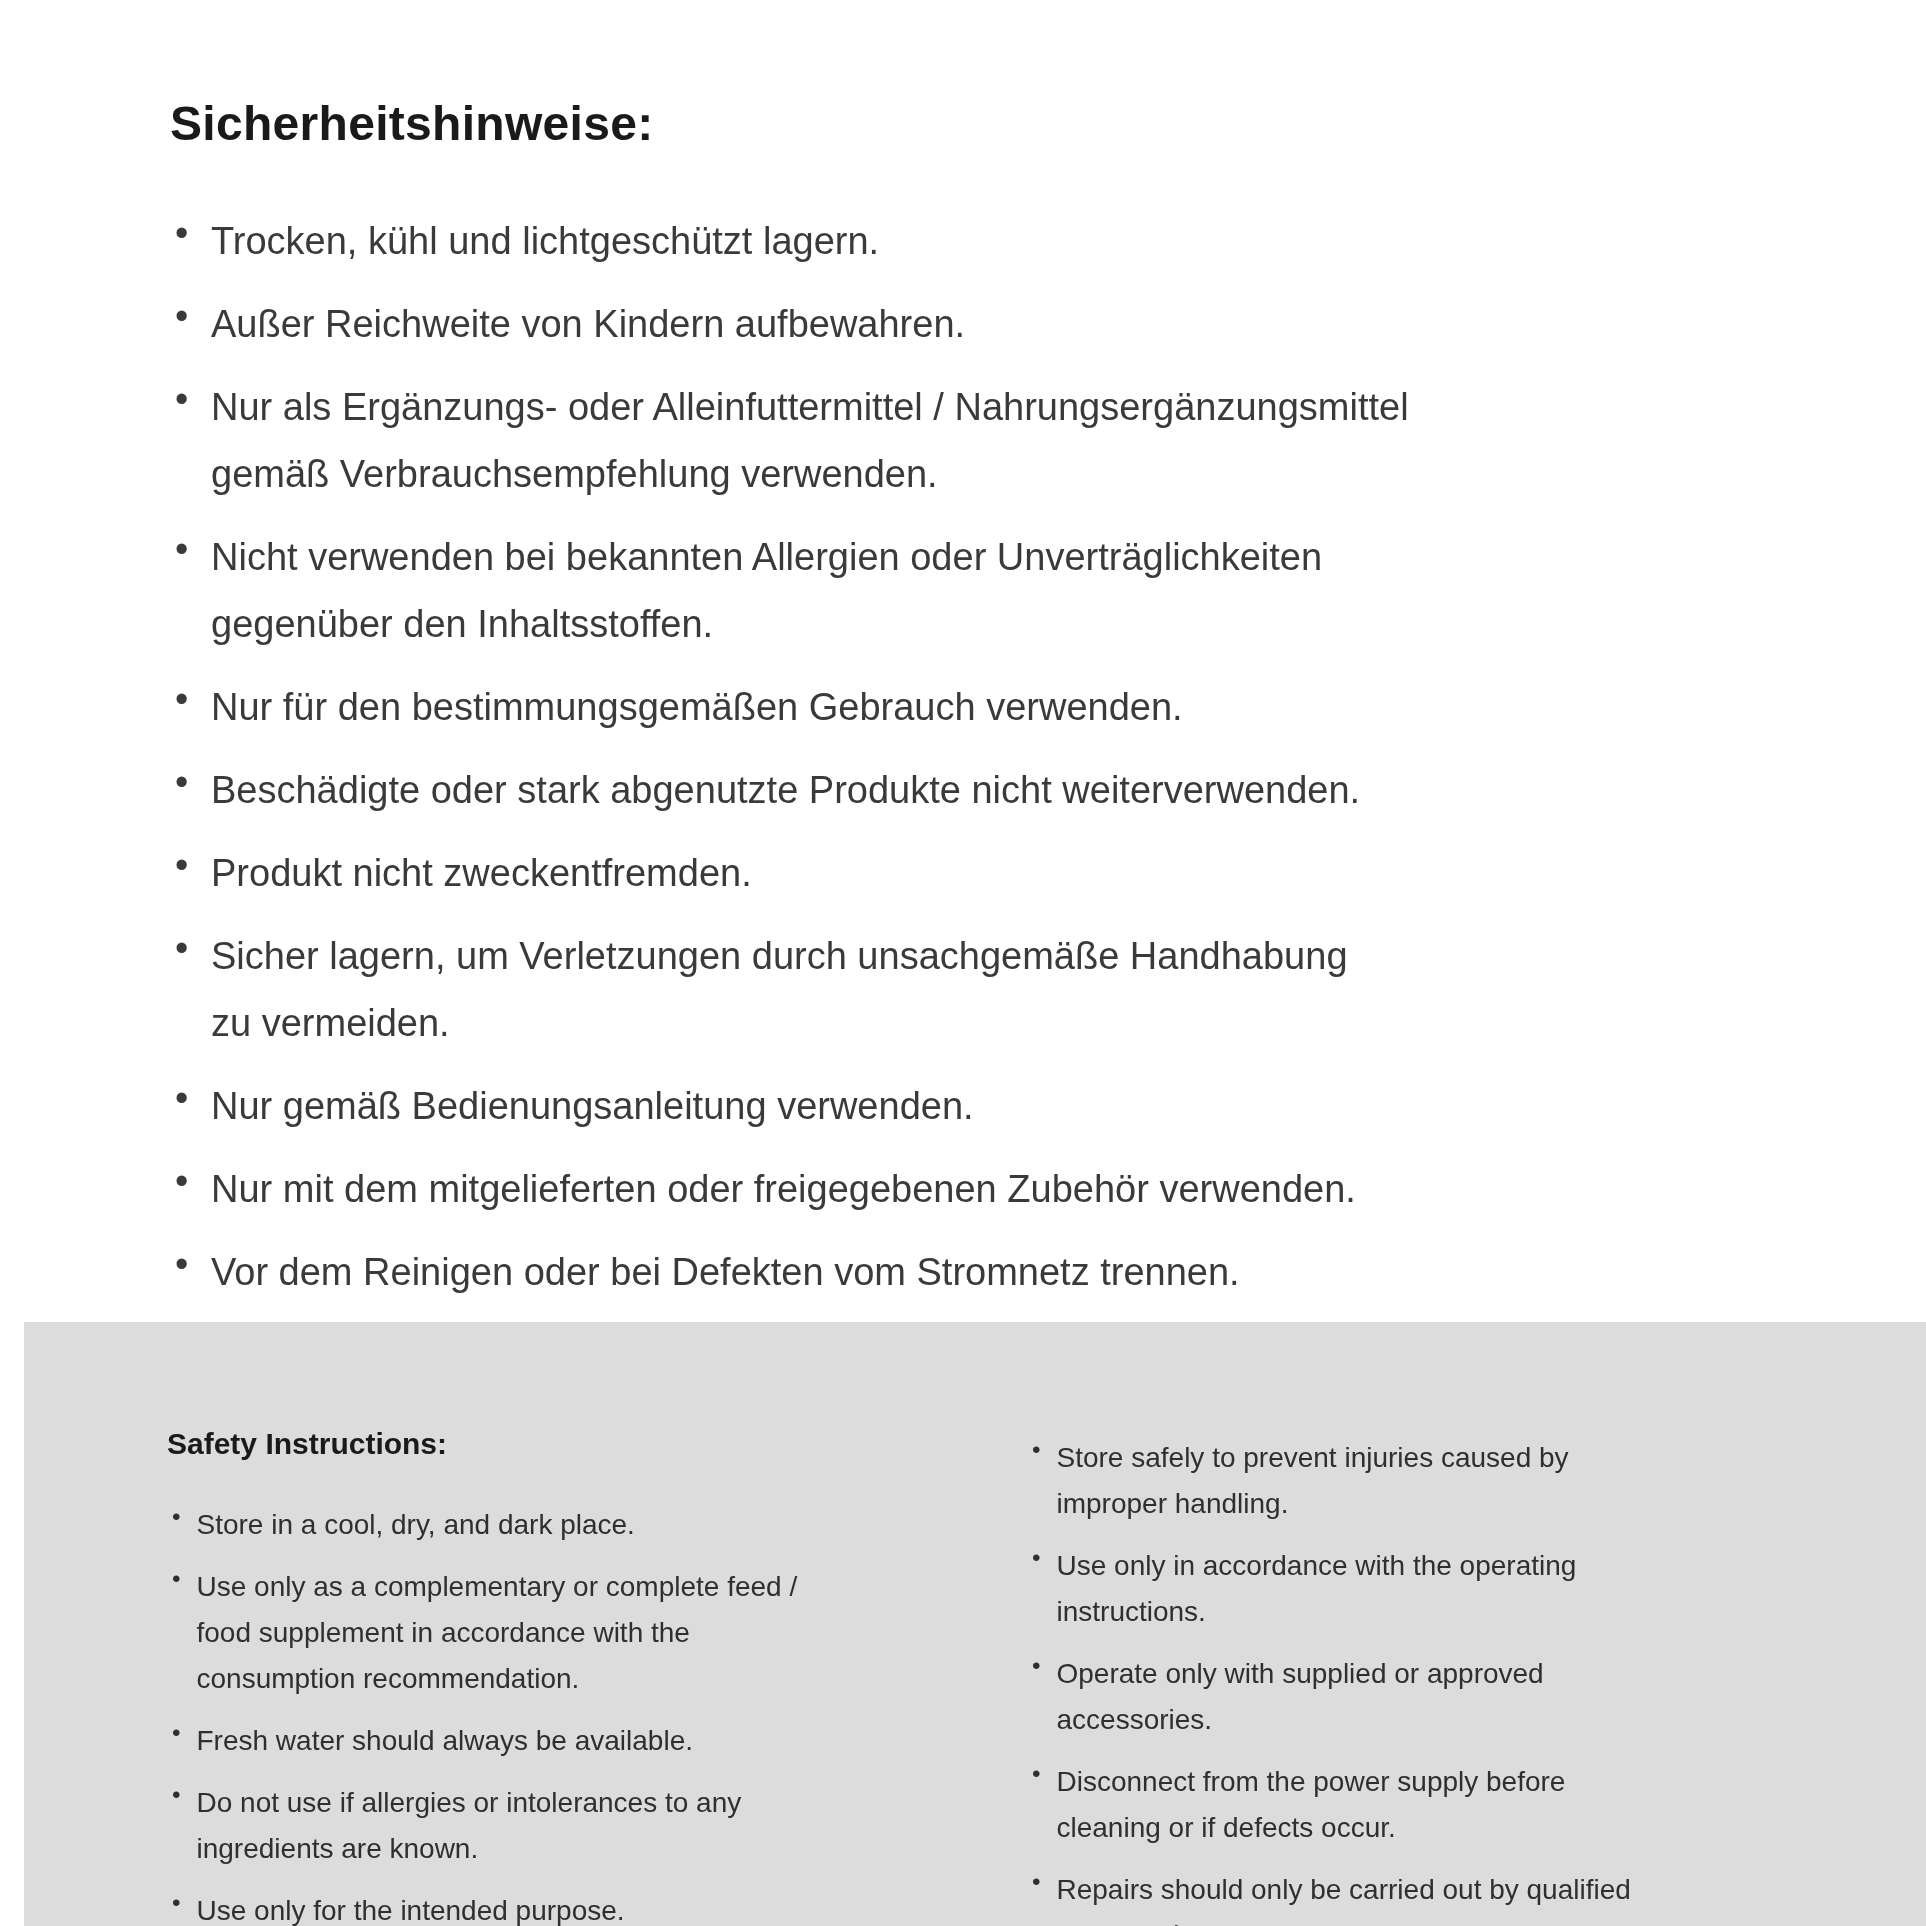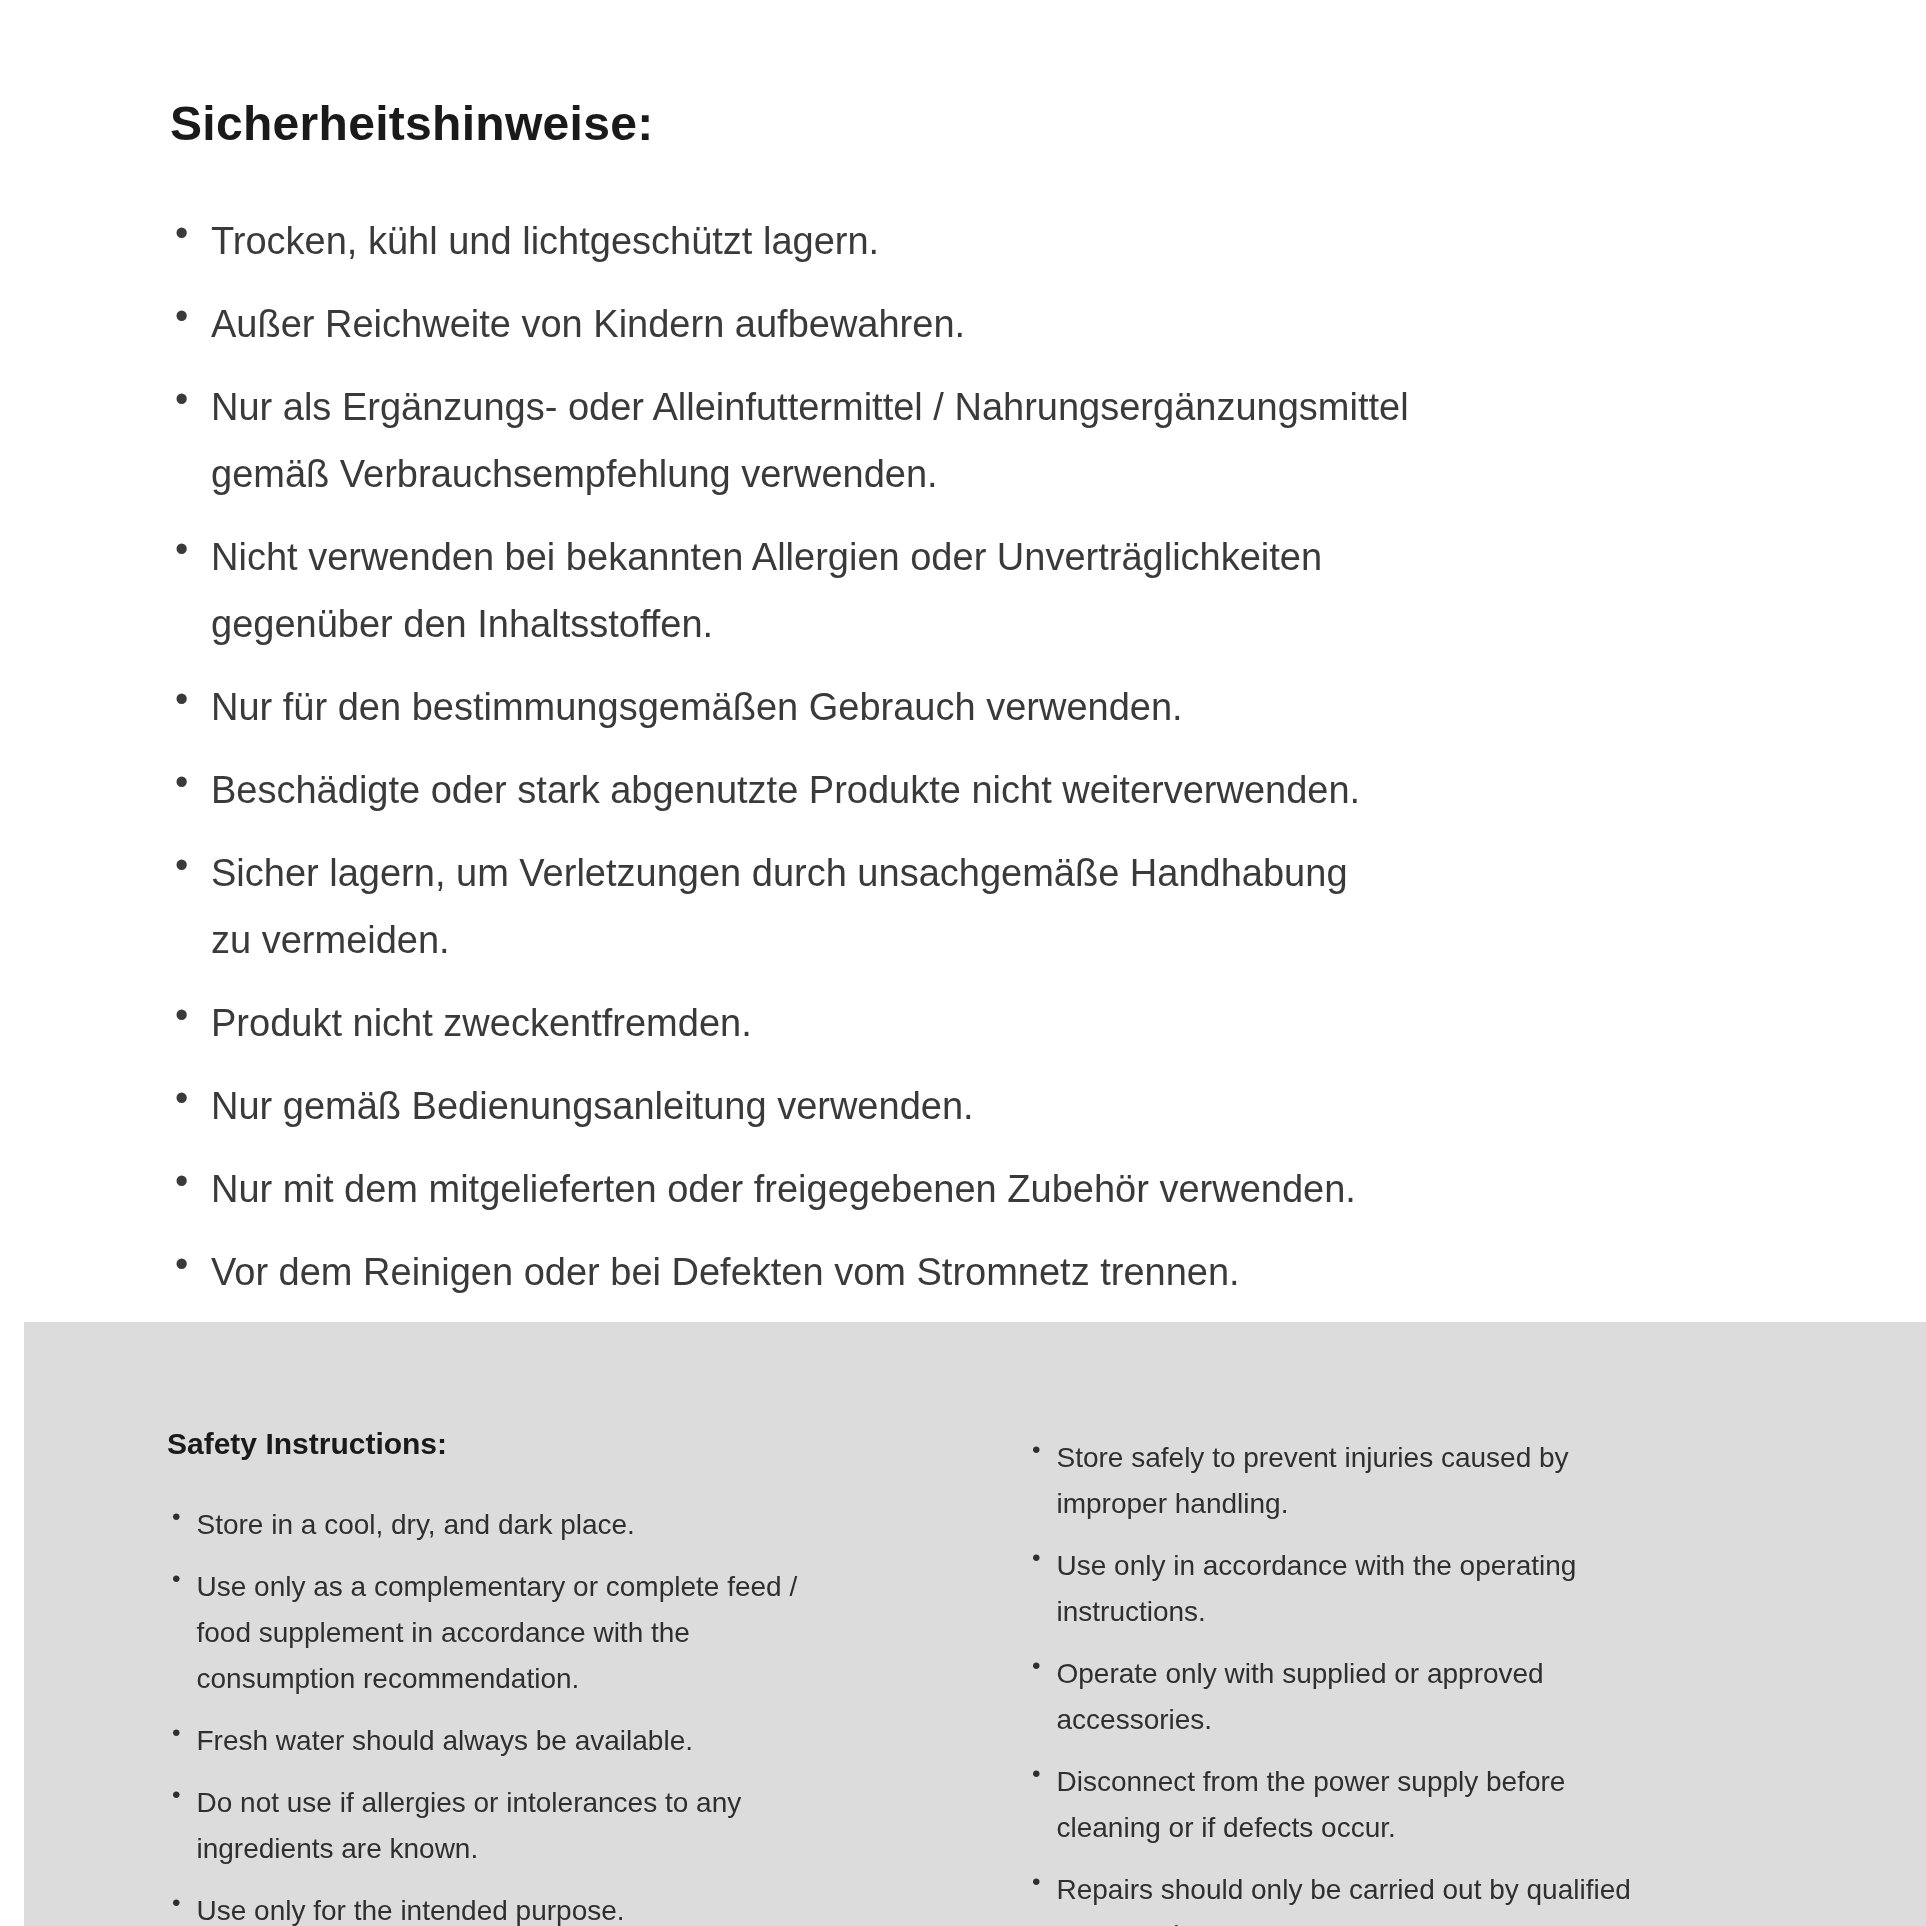--- a/index.html
+++ b/index.html
@@ -82,23 +82,23 @@
     <h1 class="german-title">Sicherheitshinweise:</h1>
     <ul class="de-list">
         <li class="de-item">Trocken, kühl und lichtgeschützt lagern.</li>
         <li class="de-item">Außer Reichweite von Kindern aufbewahren.</li>
         <li class="de-item">Nur als Ergänzungs- oder Alleinfuttermittel / Nahrungsergänzungsmittel
 gemäß Verbrauchsempfehlung verwenden.</li>
         <li class="de-item">Nicht verwenden bei bekannten Allergien oder Unverträglichkeiten
 gegenüber den Inhaltsstoffen.</li>
         <li class="de-item">Nur für den bestimmungsgemäßen Gebrauch verwenden.</li>
         <li class="de-item">Beschädigte oder stark abgenutzte Produkte nicht weiterverwenden.</li>
+        <li class="de-item">Produkt nicht zweckentfremden.</li>
         <li class="de-item">Sicher lagern, um Verletzungen durch unsachgemäße Handhabung
 zu vermeiden.</li>
-        <li class="de-item">Produkt nicht zweckentfremden.</li>
         <li class="de-item">Nur gemäß Bedienungsanleitung verwenden.</li>
         <li class="de-item">Nur mit dem mitgelieferten oder freigegebenen Zubehör verwenden.</li>
         <li class="de-item">Vor dem Reinigen oder bei Defekten vom Stromnetz trennen.</li>
       </ul>
   </section>
 
   <section class="english-section">
     <div class="col-left">
       <h2 class="english-title">Safety Instructions:</h2>
       <ul class="en-list">

